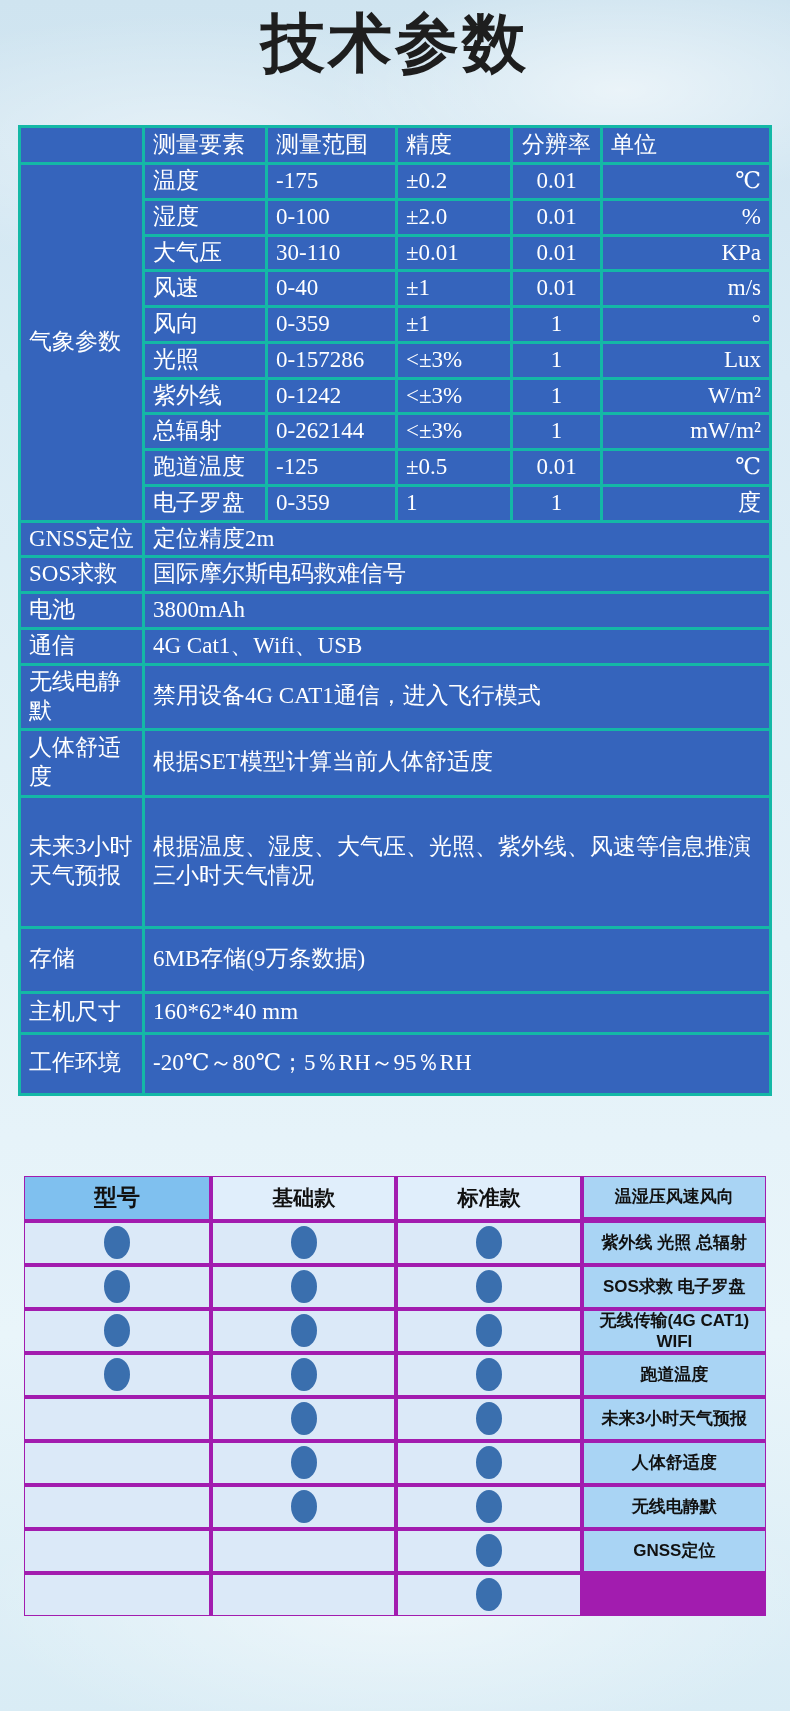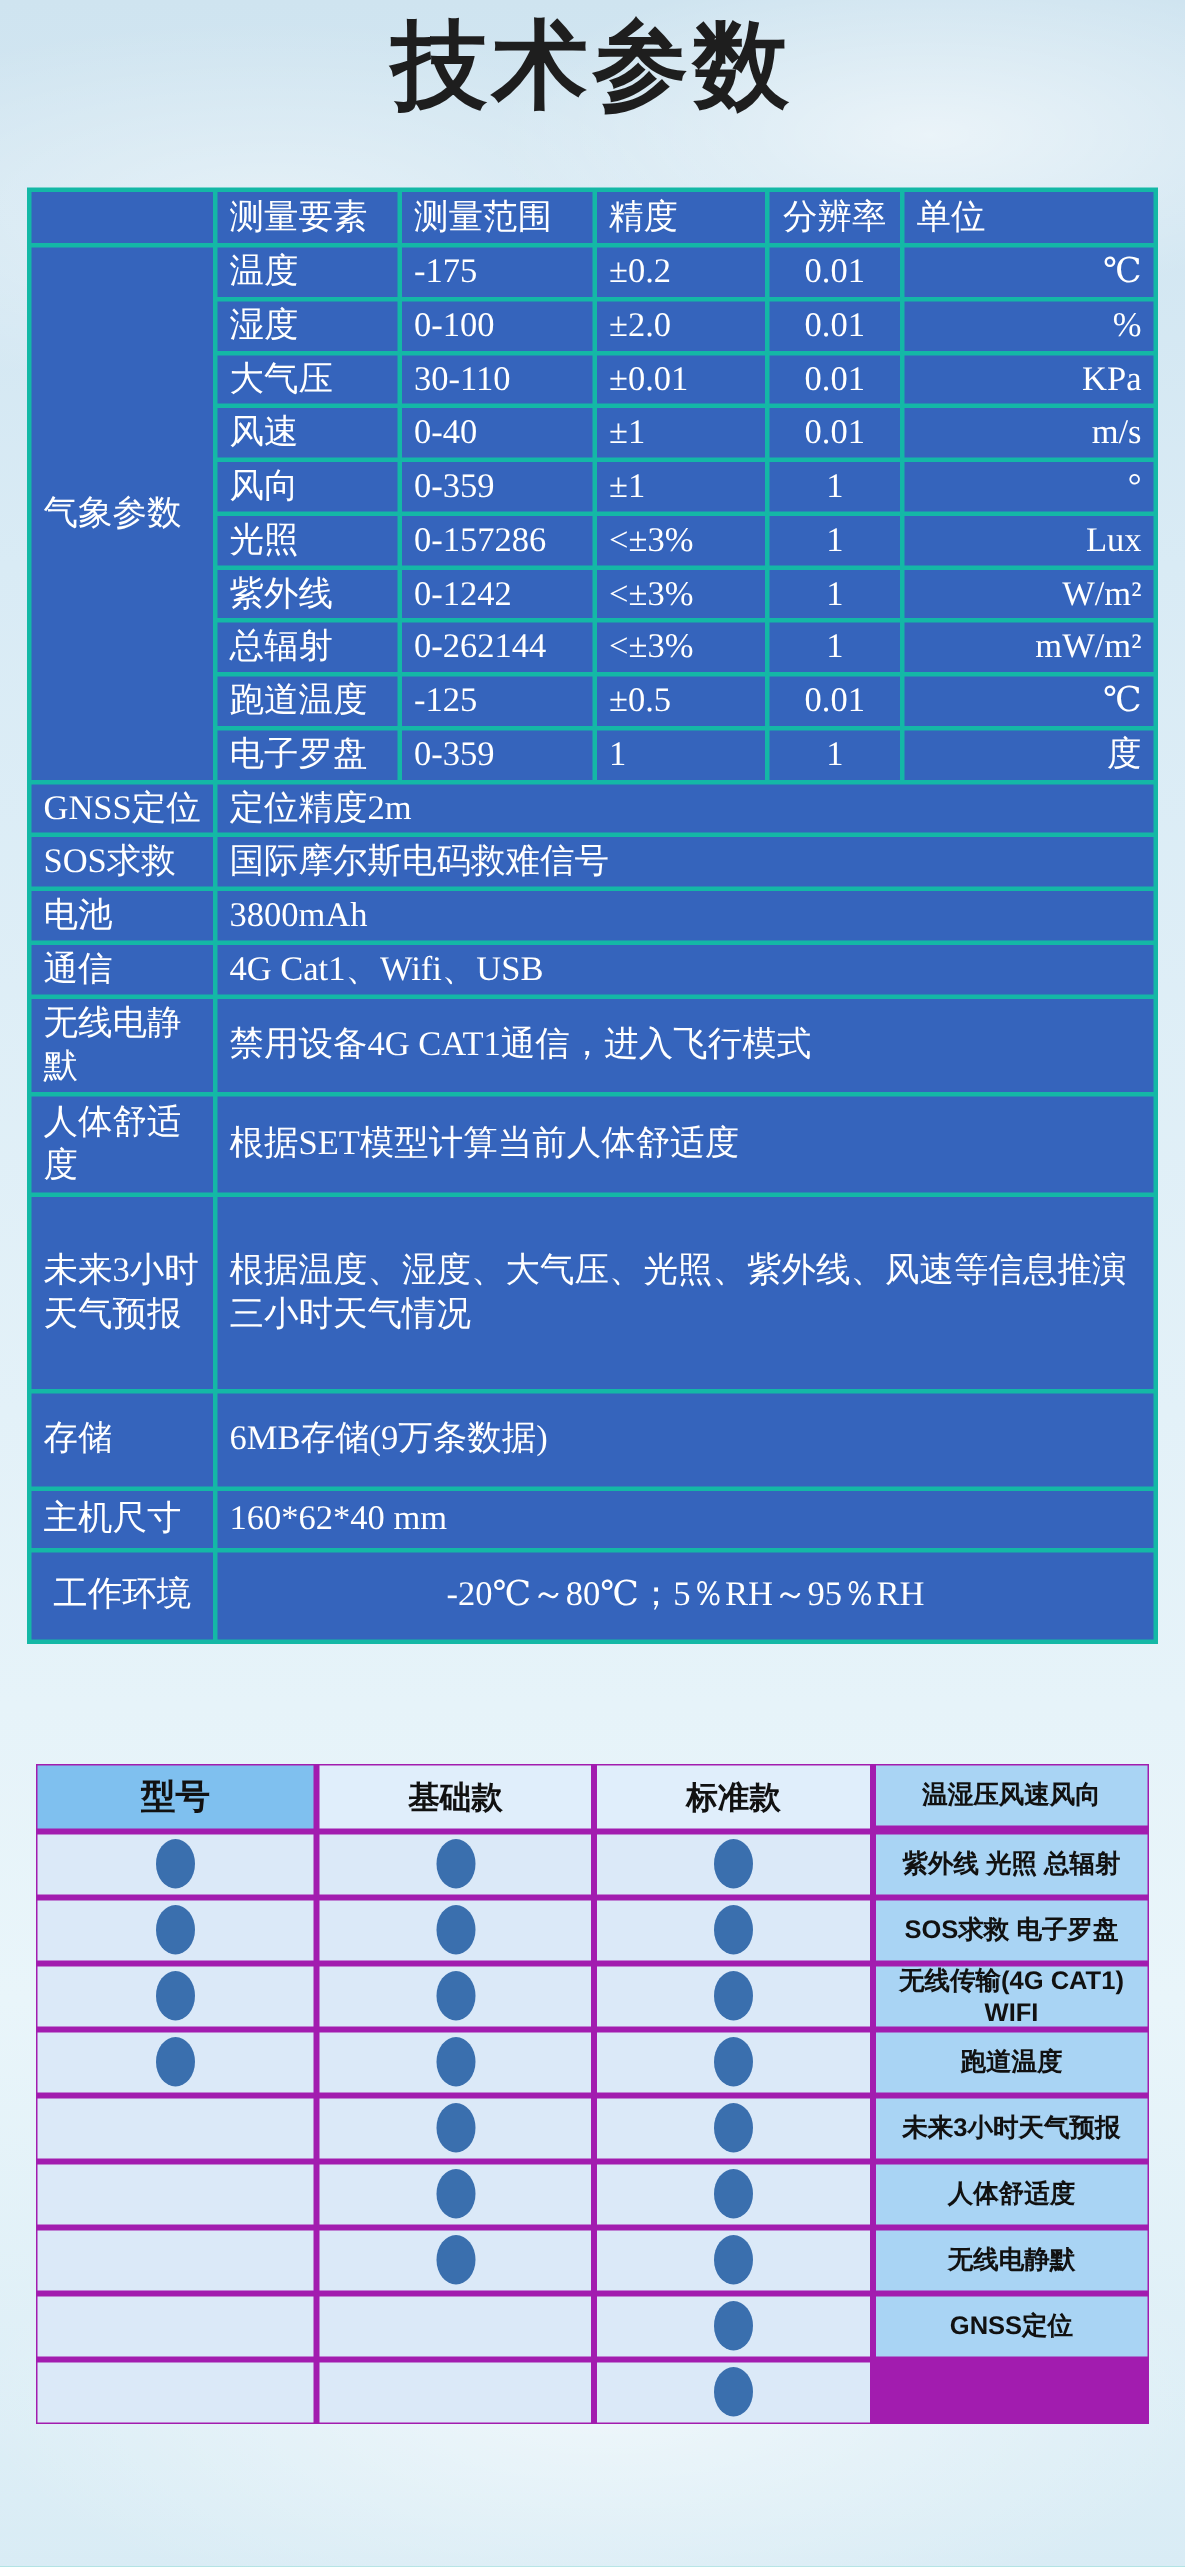--- a/index.html
+++ b/index.html
@@ -31,21 +31,21 @@
   table.spec tr.hdr td{height:30px;}
   table.spec tr.wrow td{height:28px;margin-left:32px;}
   td.c{text-align:center;}
   td.u{text-align:right;}
   tr.r-single td{height:28px;}
   tr.r-silence td{height:58px;}
   tr.r-comfort td{height:60px;}
   tr.r-forecast td{height:124px;}
   tr.r-storage td{height:58px;}
   tr.r-size td{height:34px;}
-  tr.r-env td{height:54px;text-align:center;}
+  tr.r-env td{height:54px;}
   
   .model-wrap{
     margin:80px auto 0;width:740px;background:#a21caf;padding:1px;
   }
   .model-grid{
     display:grid;grid-template-columns:184px 1fr 1fr 1fr;gap:4px;
   }
   .mh{
     height:42px;display:flex;align-items:center;justify-content:center;
     background:#e0eefb;color:#111;font-weight:bold;font-size:21px;

